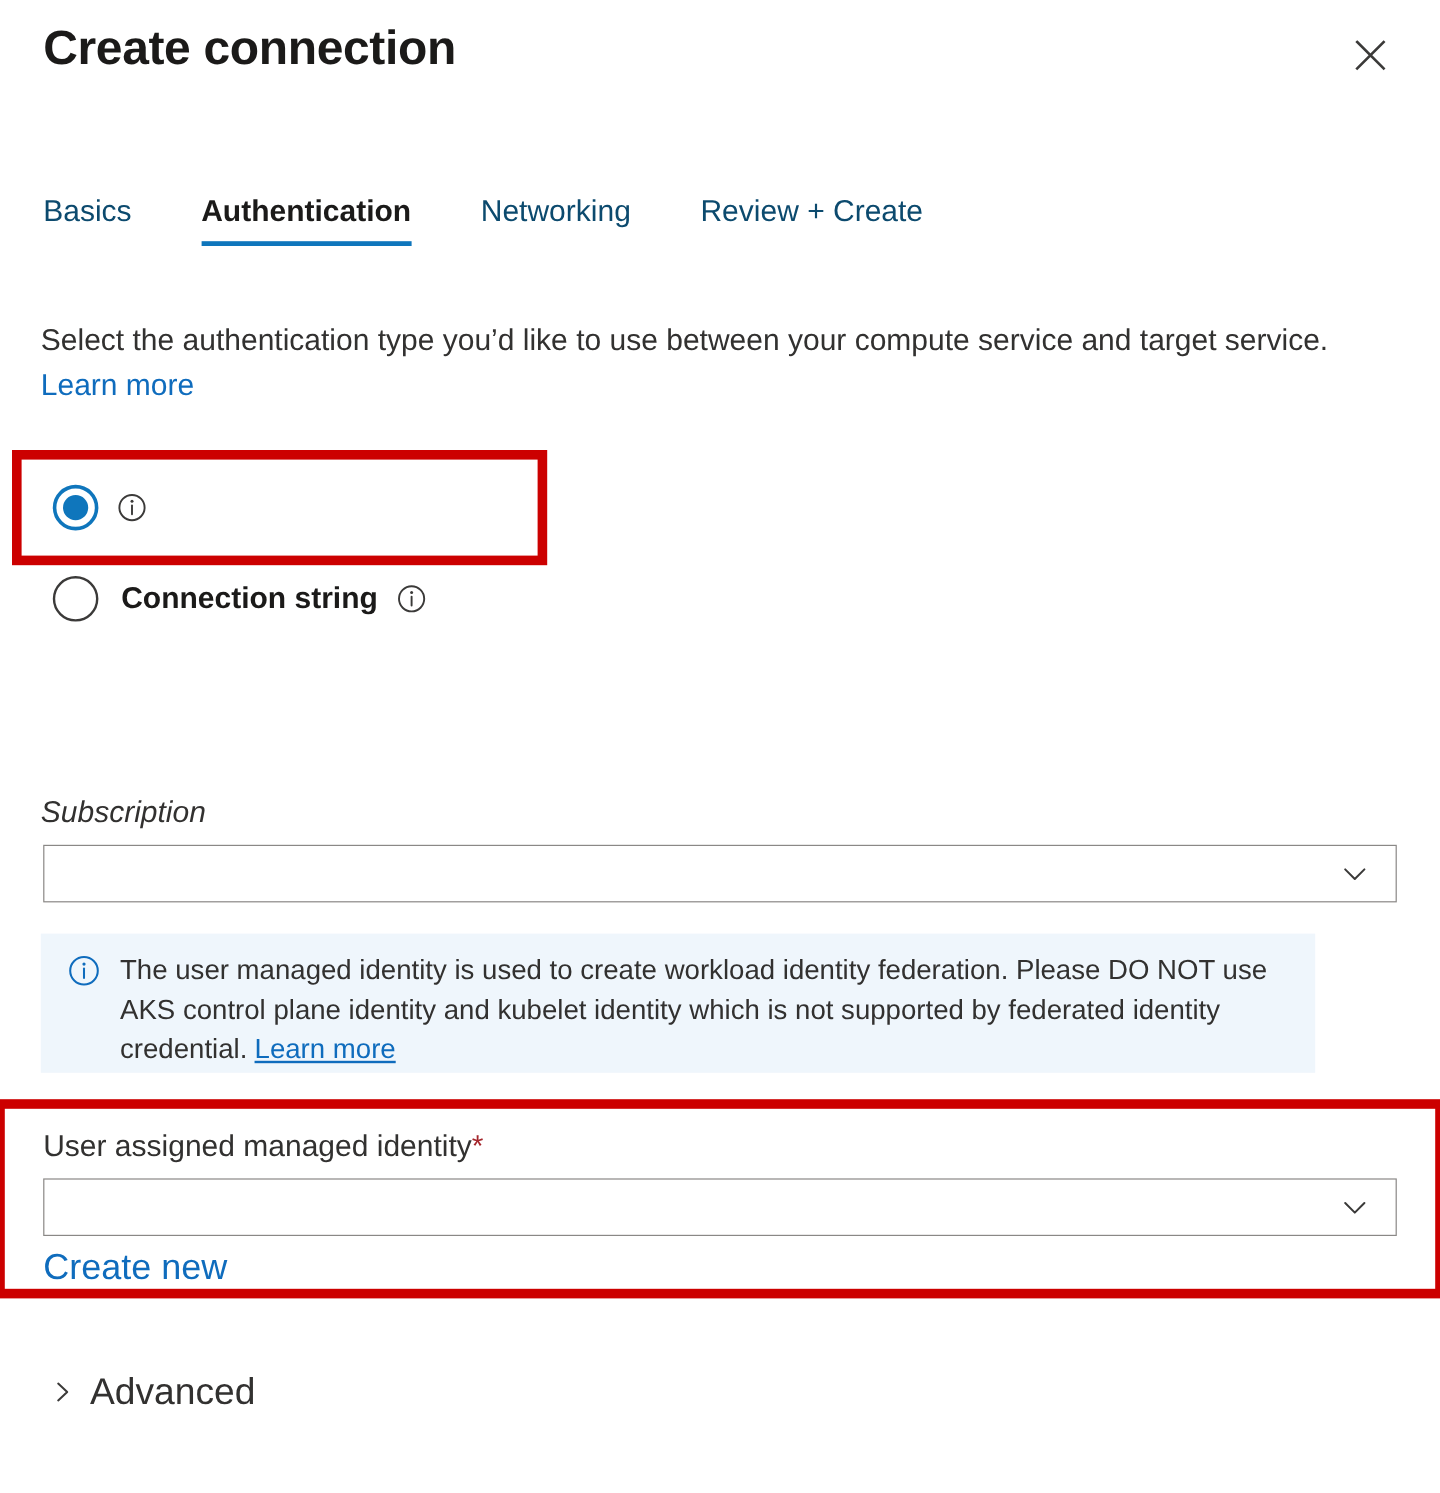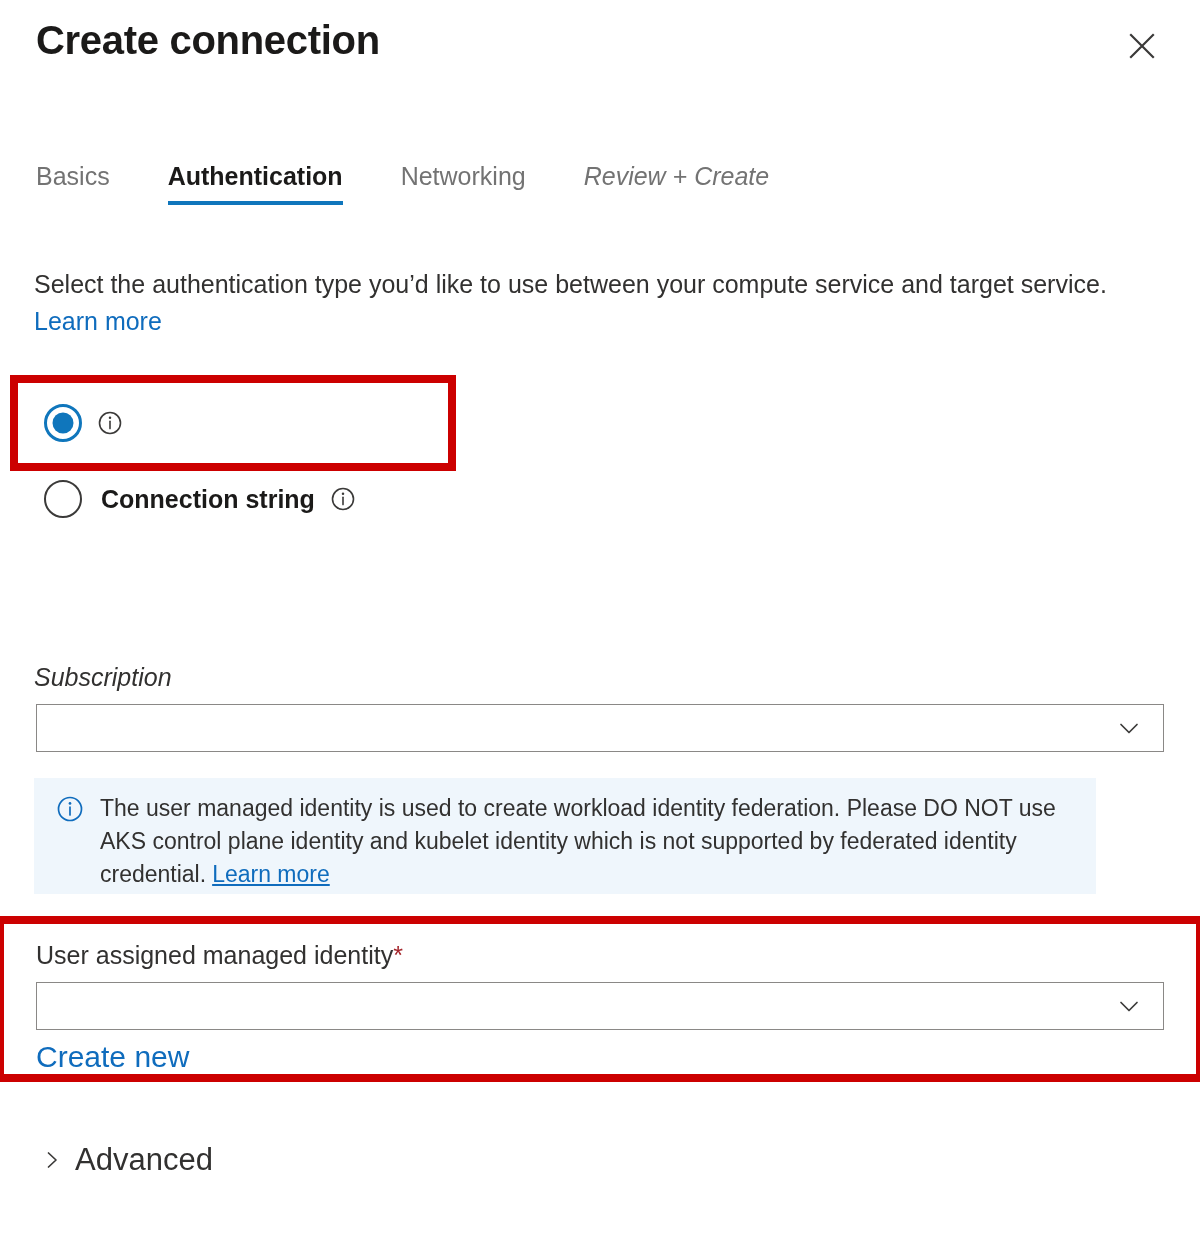--- a/index.html
+++ b/index.html
@@ -47,29 +47,29 @@
   .tabbar {
     position: absolute;
     left: 36px;
     top: 162px;
     display: flex;
     align-items: flex-start;
     gap: 0;
   }
   .tab {
     font-size: 25px;
-    color: #737373;
+    color: #0c4a6e;
     padding: 0 0 14px 0;
     margin-right: 58px;
     cursor: pointer;
     position: relative;
     white-space: nowrap;
     line-height: 1.15;
   }
-  .tab:last-child { margin-right: 0; font-style: italic; }
+  .tab:last-child { margin-right: 0; }
   .tab.active {
     font-weight: bold;
     color: #1b1a19;
   }
   .tab.active::after {
     content: "";
     position: absolute;
     left: 0;
     right: 0;
     bottom: 0;

